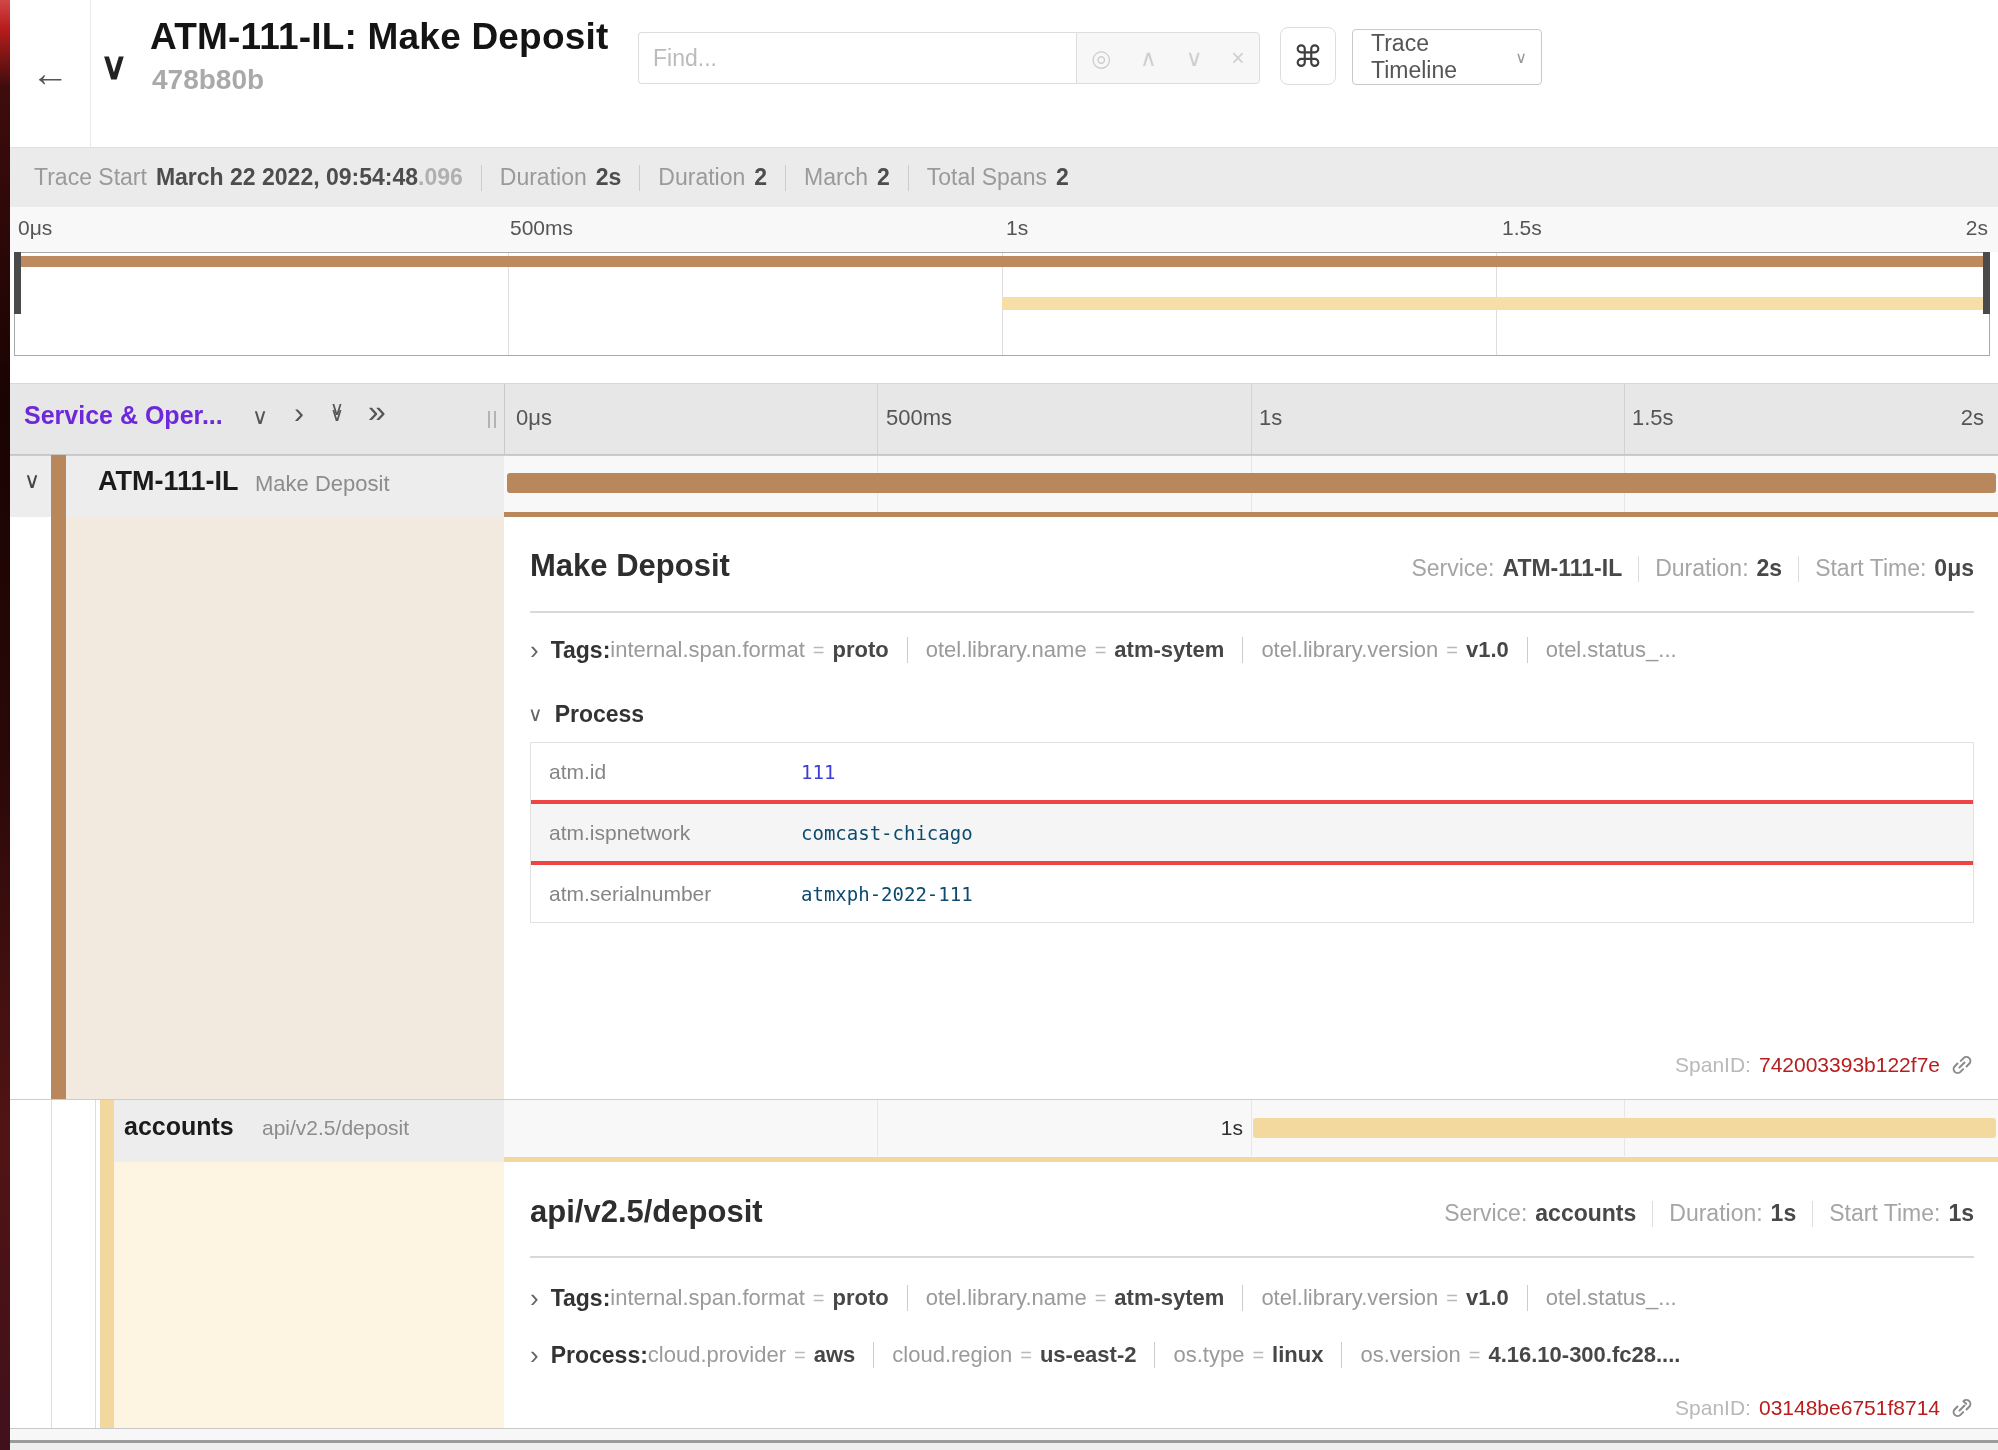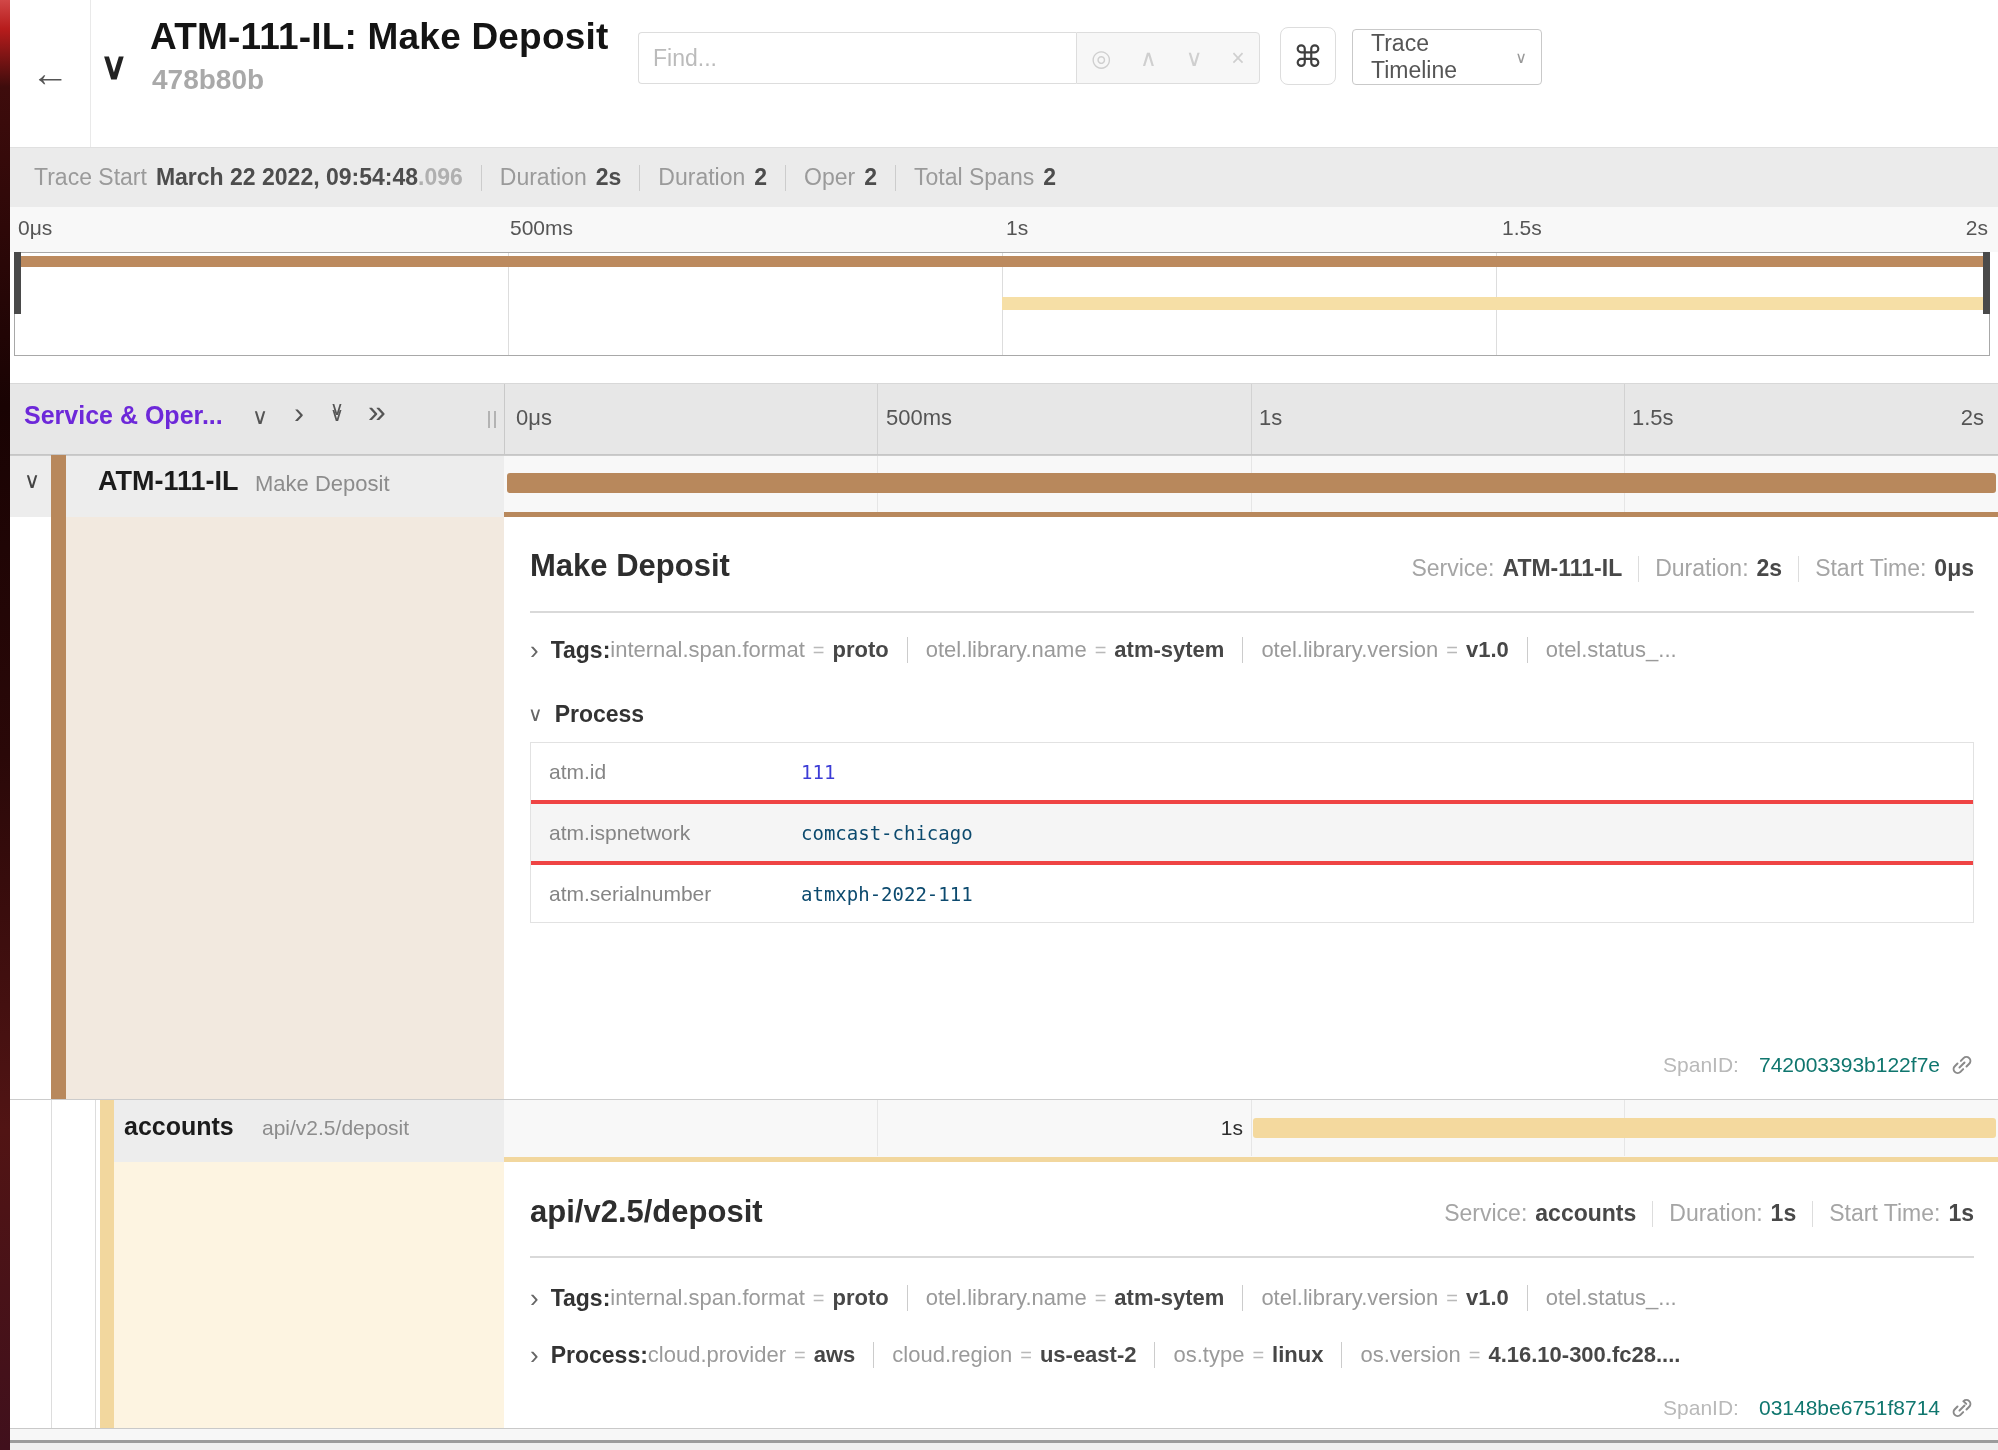--- a/index.html
+++ b/index.html
@@ -75,21 +75,21 @@
   .ptable{position:absolute;left:530px;top:742px;width:1444px;border:1px solid #e2e2e2;box-sizing:border-box;background:#fff;}
   .prow{display:flex;align-items:center;height:57px;border-bottom:4px solid #ef4444;}
   .prow:last-child{border-bottom:none;}
   .prow:nth-child(even){background:#f5f5f5;}
   .prow .pk{width:252px;padding-left:18px;font-size:21px;color:#858585;}
   .prow .pv{font-family:"DejaVu Sans Mono",monospace;font-size:19px;}
   .v-num{color:#3c3cd6;}
   .v-str{color:#0c4a6e;}
   .spanid{position:absolute;display:flex;align-items:center;font-size:21px;}
   .spanid .sl{color:#b9b9b9;margin-right:8px;}
-  .spanid .sv{color:#0f766e;margin-left:12px;}
+  .spanid .sv{color:#b91c1c;}
   .spanid svg{margin-left:10px;cursor:pointer;}
   .guide{position:absolute;width:1px;background:#ddd;}
 </style>
 </head>
 <body>
 
 <div id="screen">
 
   <div class="abs" style="left:0;top:0;width:10px;height:1450px;
               background:linear-gradient(180deg,#d14747 0%,#b71c1c 2%,#3e0c0c 6%,#190303 28%,#2a0808 52%,#511414 78%,#40101c 100%);"></div>
@@ -120,21 +120,21 @@
     <span class="lab">Trace Start</span>
     <span class="val">March 22 2022, 09:54:48</span>
     <span class="ms">.096</span>
     <span class="vbar"></span>
     <span class="lab">Duration</span>
     <span class="val">2s</span>
     <span class="vbar"></span>
     <span class="lab">Duration</span>
     <span class="val">2</span>
     <span class="vbar"></span>
-    <span class="lab">Oper</span>
+    <span class="lab">March</span>
     <span class="val">2</span>
     <span class="vbar"></span>
     <span class="lab">Total Spans</span>
     <span class="val">2</span>
   </div>
 
   <div class="abs" style="left:10px;top:207px;width:1988px;height:45px;background:#f8f8f8;"></div>
   <span class="tick" style="left:18px;top:216px;">0μs</span>
   <span class="tick" style="left:510px;top:216px;">500ms</span>
   <span class="tick" style="left:1006px;top:216px;">1s</span>

